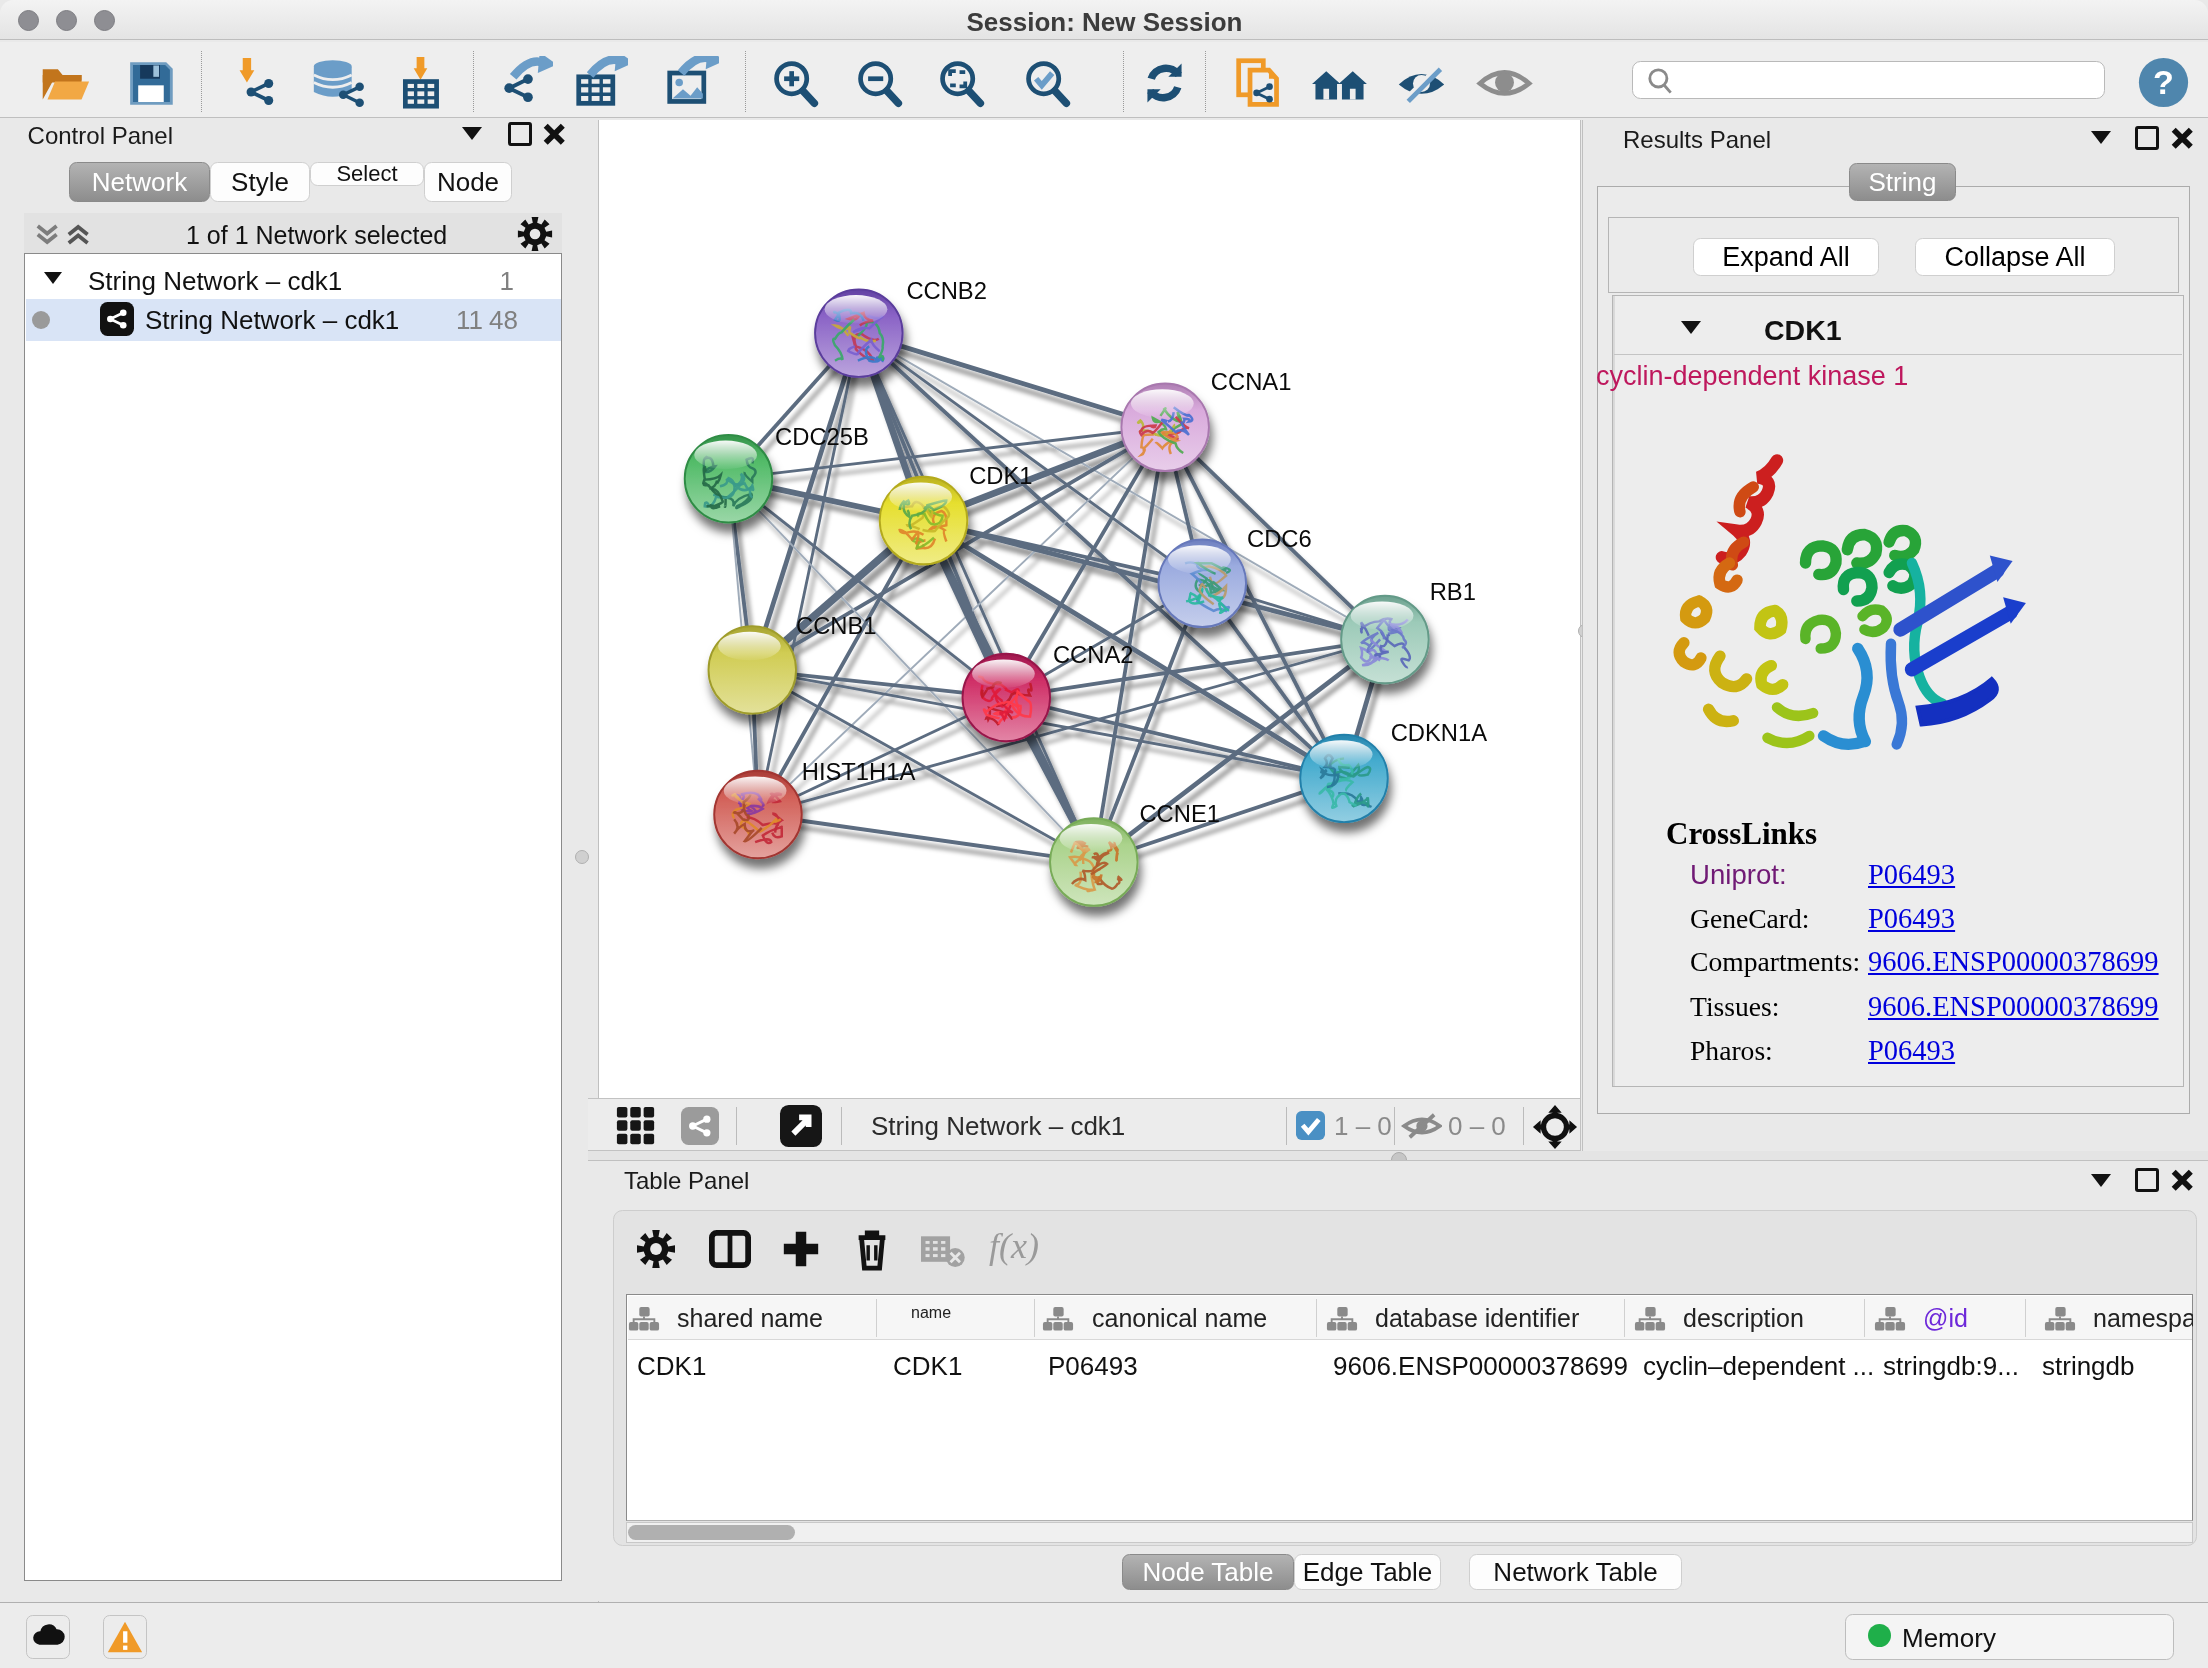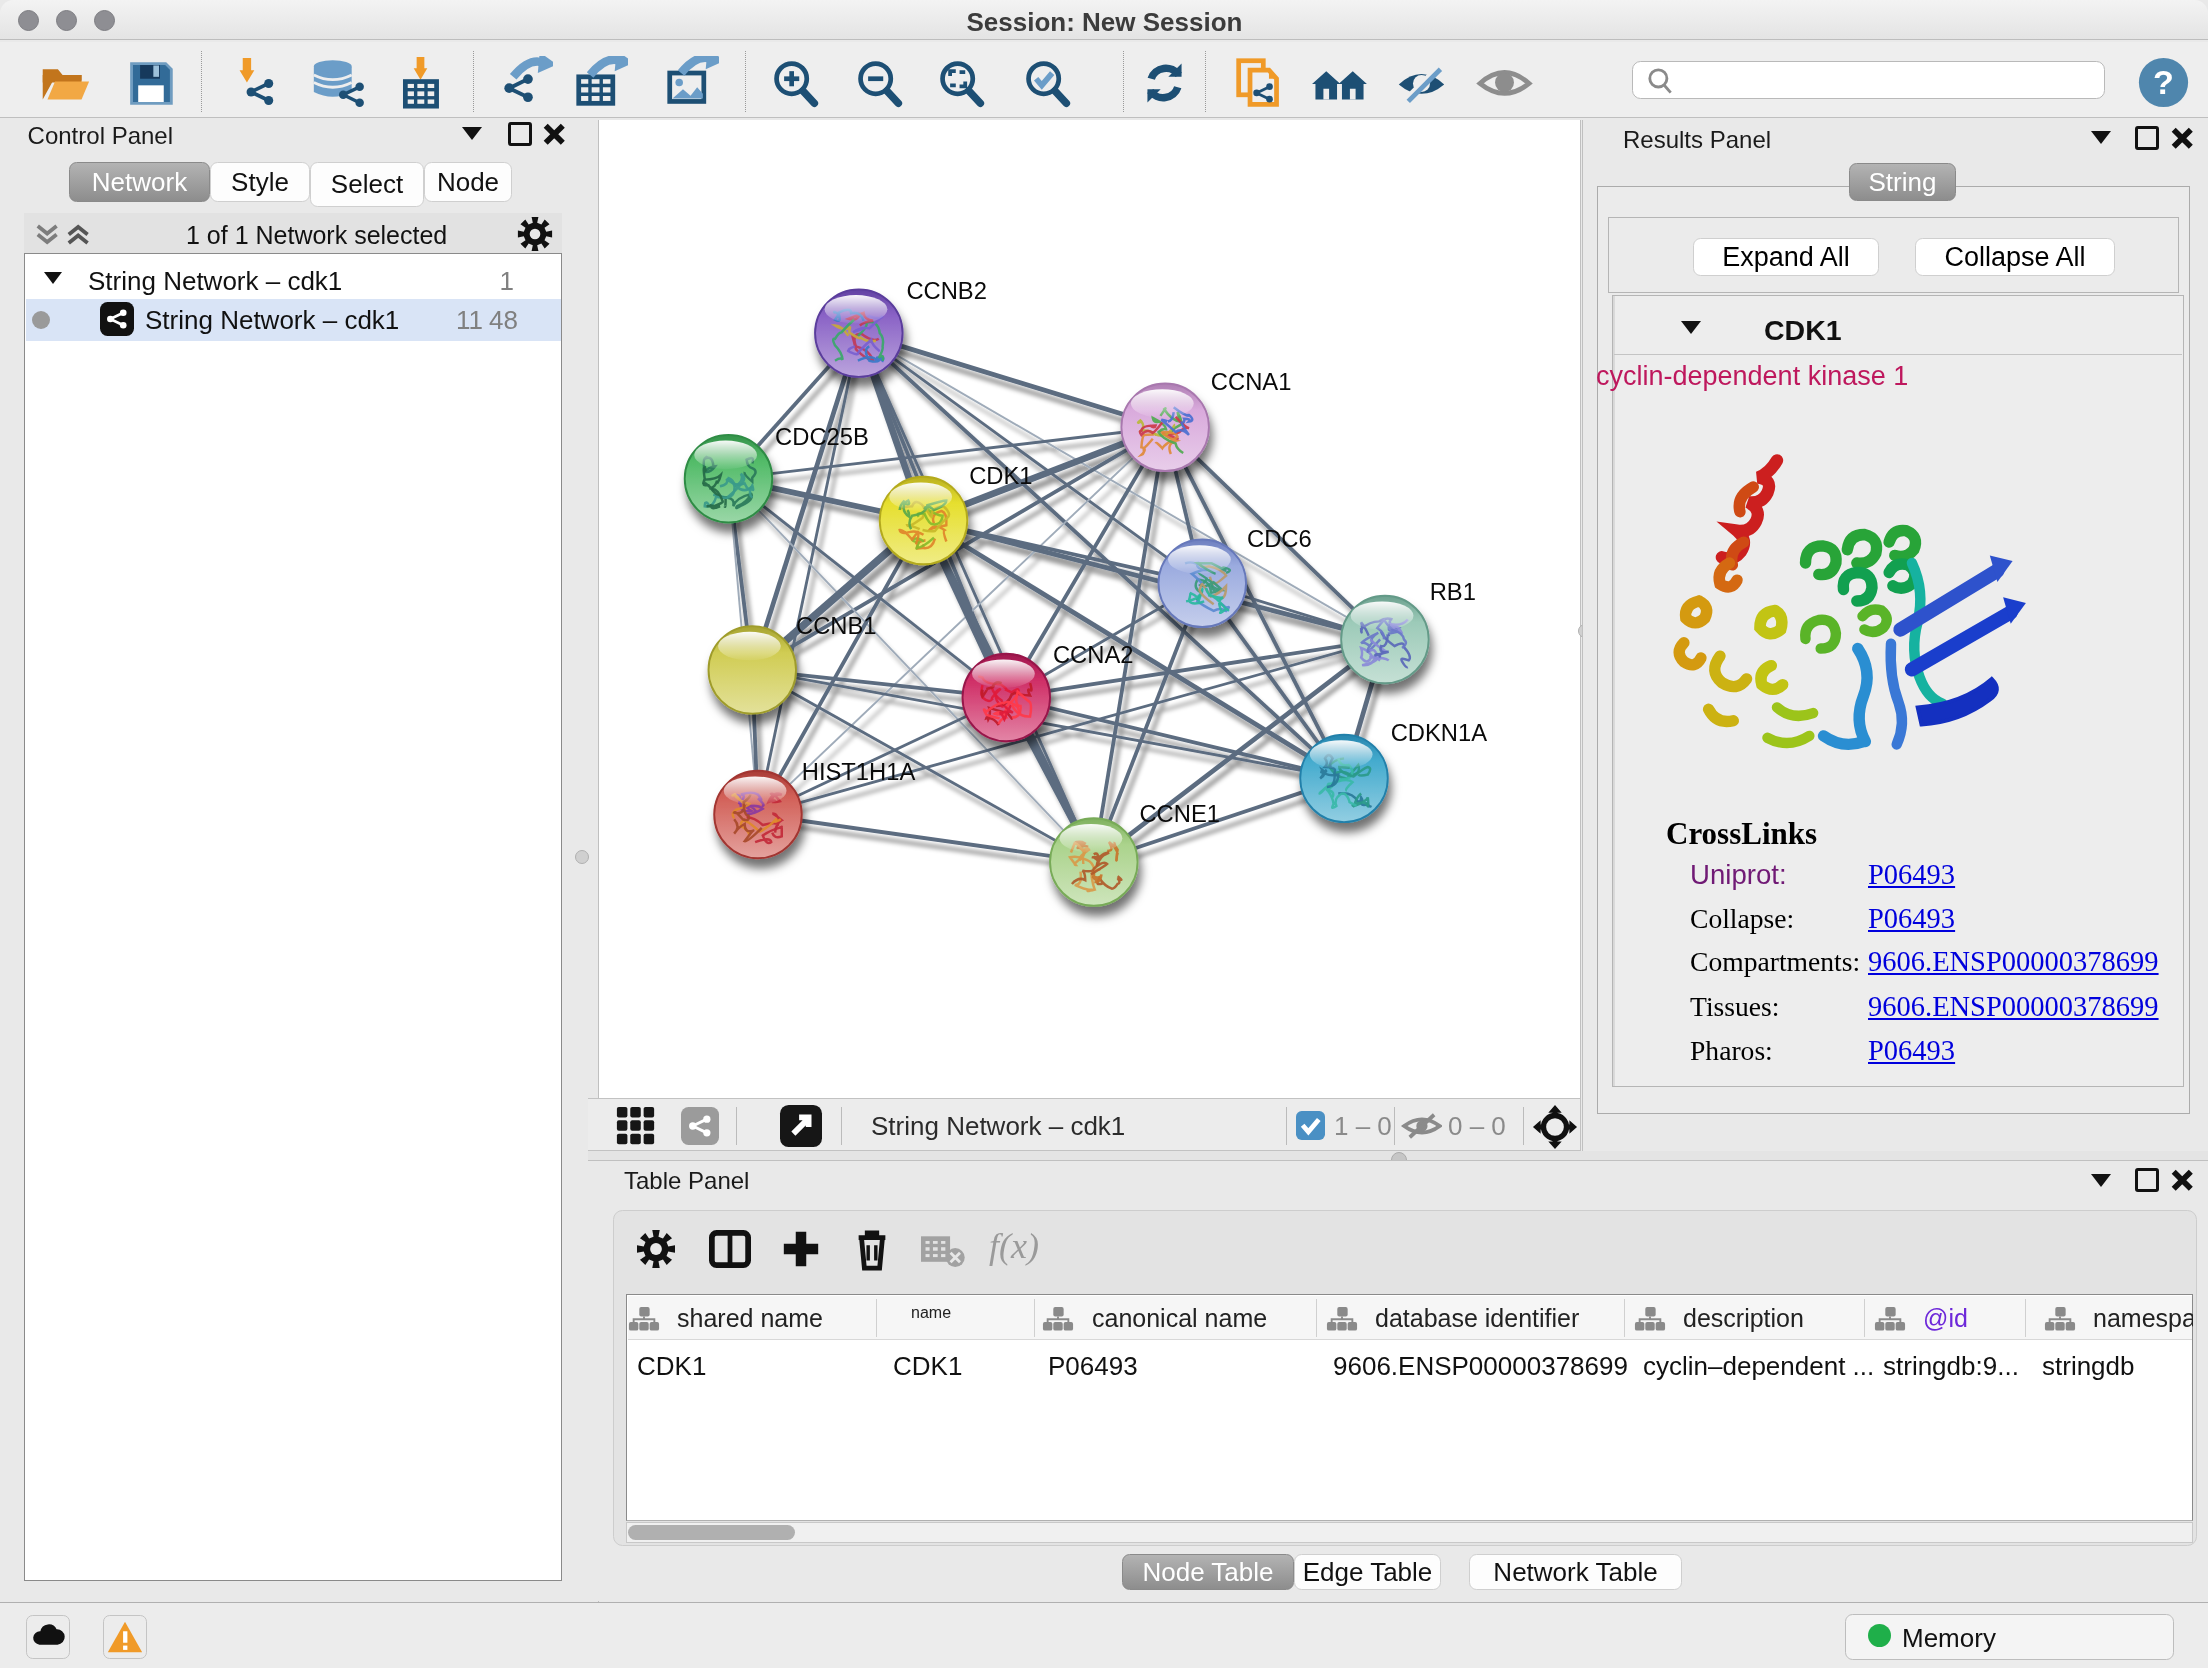--- a/index.html
+++ b/index.html
@@ -151,21 +151,21 @@
     </svg></div>
 <div class="abs" style="left:0;top:120px;width:599px;height:1482px;background:#e9e9e9;border-right:1px solid #c0c0c0"></div>
 <div class="abs ptitle" style="left:27.6px;top:122px">Control Panel</div>
 <div class="abs tri" style="left:462px;top:127px"></div>
 <div class="abs sq" style="left:508px;top:122px"></div>
 <div class="abs" style="left:540px;top:120px"><svg width="28.5" height="28.5" viewBox="0 0 30 30">
       <path d="M6 6 L24 24 M24 6 L6 24" stroke="#111" stroke-width="6"></path>
     </svg></div>
 <div class="abs graytab" style="left:69px;top:162px;width:141px;height:40px;border-radius:7.6px;font-size:26px;display:flex;align-items:center;justify-content:center">Network</div>
 <div class="abs whitetab" style="left:210px;top:162px;width:100px;height:40px;border-radius:7.6px;font-size:26px;display:flex;align-items:center;justify-content:center">Style</div>
-<div class="abs whitetab" style="left:310px;top:162px;width:114px;height:45px;border-radius:7.6px;font-size:26px;display:flex;align-items:center;justify-content:center">Select</div>
+<div class="abs whitetab" style="left:310px;top:162px;width:114px;height:24px;border-radius:7.6px;font-size:22px;display:flex;align-items:center;justify-content:center">Select</div>
 <div class="abs whitetab" style="left:424px;top:162px;width:88px;height:40px;border-radius:7.6px;font-size:26px;display:flex;align-items:center;justify-content:center">Node</div>
 <div class="abs" style="left:24px;top:213px;width:538px;height:40px;background:#e2e2e2"></div>
 <div class="abs" style="left:34px;top:223px"><svg width="32" height="23" viewBox="0 0 34 24">
       <path d="M4 3 l10 8 l10 -8 M4 12 l10 8 l10 -8" fill="none" stroke="#7d7d7d" stroke-width="4"></path>
     </svg></div>
 <div class="abs" style="left:65px;top:223px"><svg width="32" height="23" viewBox="0 0 34 24">
       <path d="M4 21 l10 -8 l10 8 M4 12 l10 -8 l10 8" fill="none" stroke="#555" stroke-width="4"></path>
     </svg></div>
 <div class="abs" style="left:186px;top:221px;font-size:25px;color:#111">1 of 1 Network selected</div>
 <div class="abs" style="left:516px;top:215px"><svg width="38" height="38" viewBox="0 0 40 40" style="">
@@ -598,21 +598,21 @@
         <path d="M250 190 L352 128" stroke="#2e52cc" stroke-width="15"></path>
         <path d="M368 118 L344 112 L352 140 Z" fill="#2e52cc"></path>
         <path d="M262 232 L366 172" stroke="#1a3ecc" stroke-width="15"></path>
         <path d="M382 162 L358 156 L366 184 Z" fill="#1a3ecc"></path>
         <path d="M268 272 q48 -4 78 -30 q12 12 -2 22 q-32 24 -72 26 Z" fill="#1430c0" stroke="#1430c0" stroke-width="4"></path>
       </g>
     </svg></div>
 <div class="abs" style="left:1666px;top:816px;font-size:31px;font-weight:bold;color:#000;font-family:'Liberation Serif',serif">CrossLinks</div>
 <div class="abs" style="left:1690px;top:859px;font-size:27.6px;color:#701a75;font-family:Liberation Sans, sans-serif">Uniprot:</div>
 <div class="abs" style="left:1868px;top:859px;font-size:28.5px;color:#0000dd;text-decoration:underline;font-family:'Liberation Serif',serif">P06493</div>
-<div class="abs" style="left:1690px;top:903px;font-size:27.6px;color:#000;font-family:'Liberation Serif',serif">Collapse:</div>
+<div class="abs" style="left:1690px;top:903px;font-size:27.6px;color:#000;font-family:'Liberation Serif',serif">GeneCard:</div>
 <div class="abs" style="left:1868px;top:903px;font-size:28.5px;color:#0000dd;text-decoration:underline;font-family:'Liberation Serif',serif">P06493</div>
 <div class="abs" style="left:1690px;top:946px;font-size:27.6px;color:#000;font-family:'Liberation Serif',serif">Compartments:</div>
 <div class="abs" style="left:1868px;top:946px;font-size:28.5px;color:#0000dd;text-decoration:underline;font-family:'Liberation Serif',serif">9606.ENSP00000378699</div>
 <div class="abs" style="left:1690px;top:991px;font-size:27.6px;color:#000;font-family:'Liberation Serif',serif">Tissues:</div>
 <div class="abs" style="left:1868px;top:991px;font-size:28.5px;color:#0000dd;text-decoration:underline;font-family:'Liberation Serif',serif">9606.ENSP00000378699</div>
 <div class="abs" style="left:1690px;top:1035px;font-size:27.6px;color:#000;font-family:'Liberation Serif',serif">Pharos:</div>
 <div class="abs" style="left:1868px;top:1035px;font-size:28.5px;color:#0000dd;text-decoration:underline;font-family:'Liberation Serif',serif">P06493</div>
 <div class="abs" style="left:588px;top:1160px;width:1621px;height:441px;background:#e9e9e9;border-top:1px solid #c0c0c0"></div>
 <div class="abs ptitle" style="left:624px;top:1167px">Table Panel</div>
 <div class="abs tri" style="left:2091px;top:1174px"></div>

